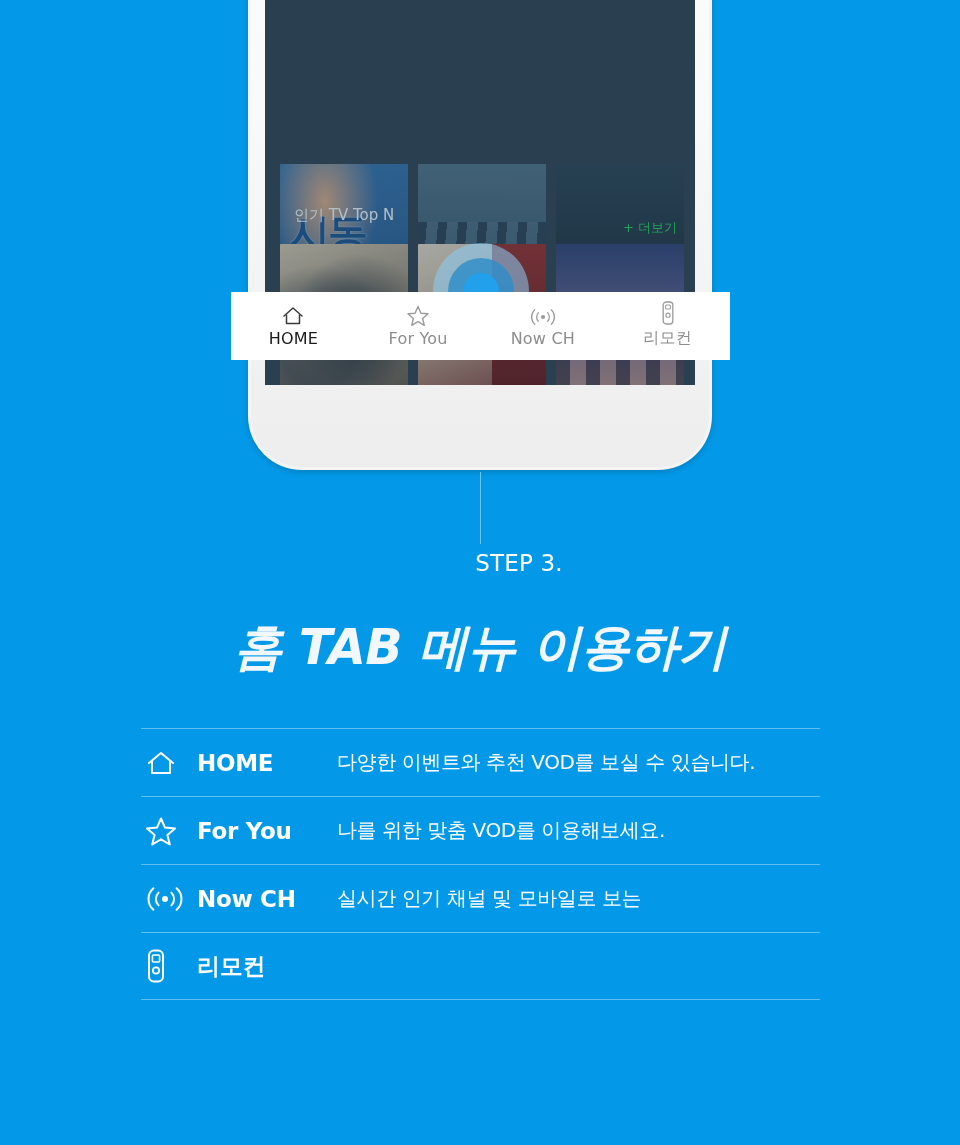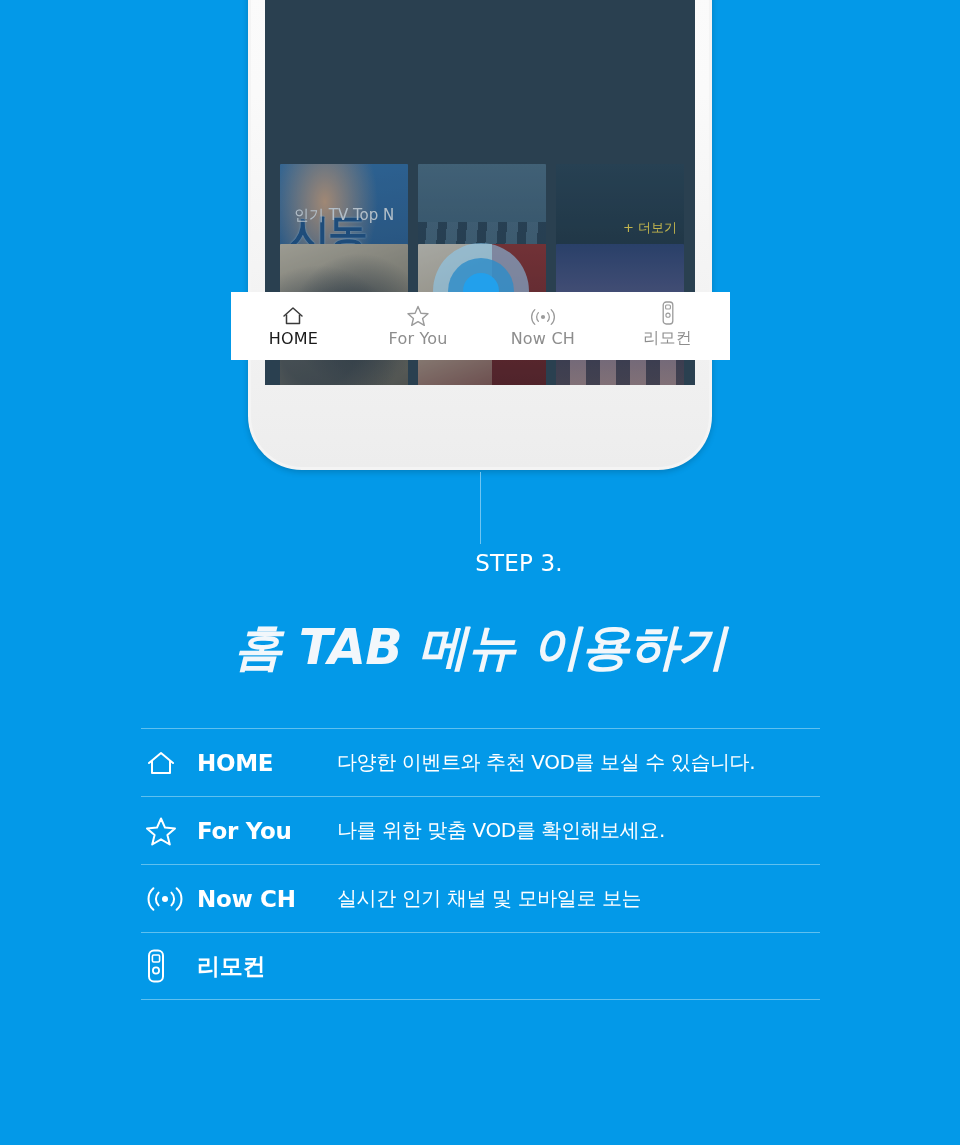--- a/index.html
+++ b/index.html
@@ -48,21 +48,21 @@
     margin-top: 7px; font-size: 11.5px; color: #d8dde0;
     white-space: nowrap; overflow: hidden;
     font-family: "DejaVu Sans", sans-serif;
   }
   .section-head {
     position: absolute; left: 0; width: 430px;
     display: flex; align-items: center; justify-content: space-between;
     padding: 0 18px 0 29px;
   }
   .section-head .title { font-size: 15px; color: #e8eef2; font-family:"DejaVu Sans",sans-serif;}
-  .section-head .more { font-size: 13px; color: #fde047; font-family:"DejaVu Sans",sans-serif;margin-top:25px;}
+  .section-head .more { font-size: 13px; color: #22c55e; font-family:"DejaVu Sans",sans-serif;margin-top:25px;}
 
   
   .art-a { background:
       radial-gradient(ellipse at 35% 22%, #cfa27e 0%, rgba(207,162,126,0) 45%),
       linear-gradient(170deg,#2f6fa8 0%,#2c6296 40%,#1d4c78 100%);}
   .art-a::after{content:"시동"; position:absolute; left:10px; top:42px;
       font-size:40px; font-weight:800; color:#1b4f86; letter-spacing:-2px;
       text-shadow:0 0 2px #8fc4ea; font-family:"DejaVu Sans",sans-serif;}
   .art-b { background:
       linear-gradient(180deg,#4b6c80 0%,#3b5a6e 55%,#233d4f 100%);}
@@ -296,21 +296,21 @@
     </div>
 
     <div class="frow">
       <div class="fico">
         <svg width="32" height="30" viewBox="0 0 32 30">
           <polygon points="16,2.5 20,11.6 30,12.4 22.4,19 24.8,28.5 16,23.3 7.2,28.5 9.6,19 2,12.4 12,11.6" fill="none" stroke="#ffffff" stroke-width="2" stroke-linejoin="round"></polygon>
         </svg>
       </div>
       <div class="fname">For You</div>
       <div class="fdesc">
-        <span class="l">나를 위한 맞춤 VOD를 확인해보세요.</span>
+        <span class="l">나를 위한 맞춤 VOD를 이용해보세요.</span>
       </div>
     </div>
 
     <div class="frow">
       <div class="fico">
         <svg width="40" height="26" viewBox="0 0 40 26">
           <circle cx="20" cy="13" r="3" fill="#ffffff"></circle>
           <path d="M13.6 6.6 A9 9 0 0 0 13.6 19.4" fill="none" stroke="#ffffff" stroke-width="2" stroke-linecap="round"></path>
           <path d="M26.4 6.6 A9 9 0 0 1 26.4 19.4" fill="none" stroke="#ffffff" stroke-width="2" stroke-linecap="round"></path>
           <path d="M8.4 2.2 A14.4 14.4 0 0 0 8.4 23.8" fill="none" stroke="#ffffff" stroke-width="2" stroke-linecap="round"></path>

